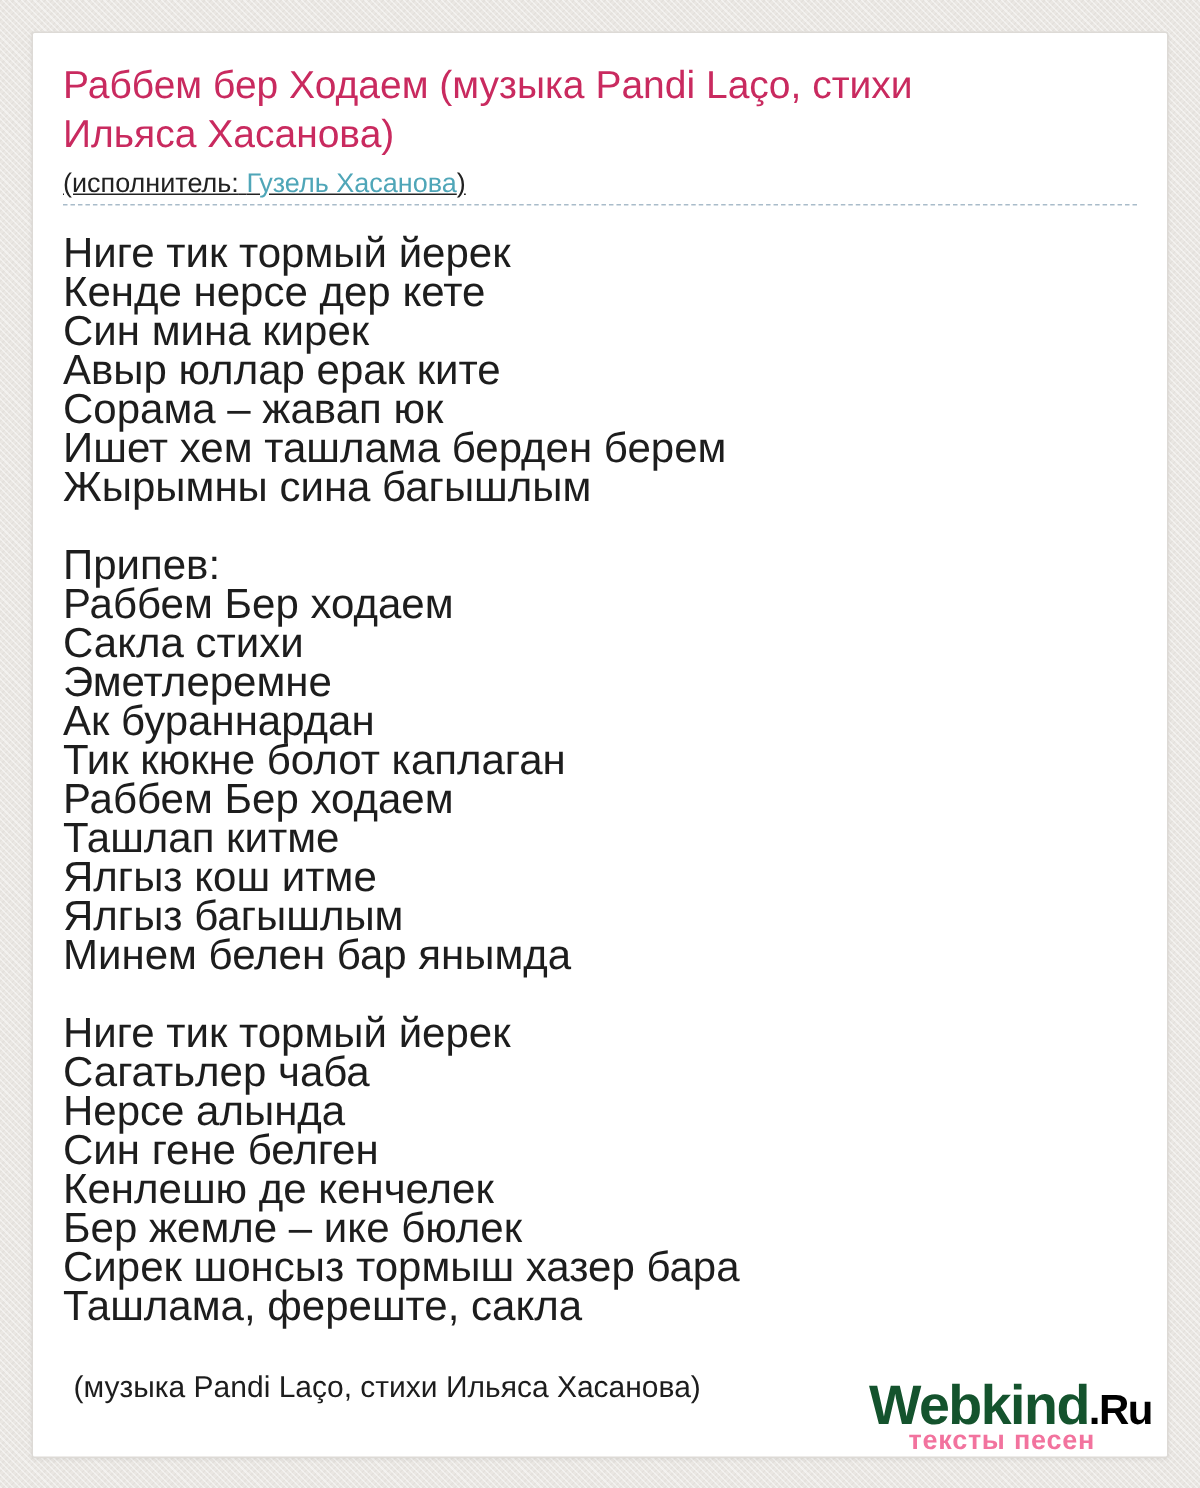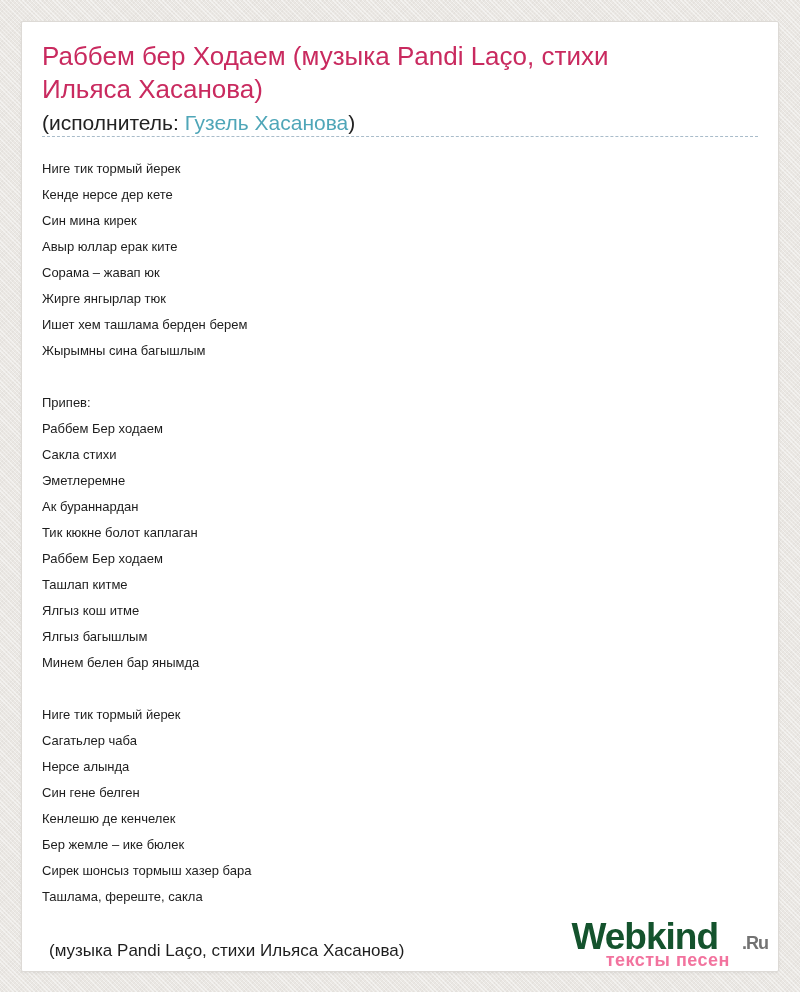--- a/index.html
+++ b/index.html
@@ -34,46 +34,47 @@
     color: #c92a5f;
     font-size: 26px;
     line-height: 33px;
     font-weight: normal;
     letter-spacing: 0;
     padding-right: 60px;
   }
 
   .artist-line {
     margin-top: 6px;
-    font-size: 21px;
+    font-size: 18px;
     line-height: 21px;
     color: #222222;
     padding-bottom: 3px;
     border-bottom: 1px dashed #a9bcca;
+    text-decoration: underline;
   }
 
   .artist-link {
     color: #4fa6b8;
     text-decoration: none;
     cursor: pointer;
   }
 
   .lyrics {
     margin-top: 19px;
-    font-size: 13px;
+    font-size: 28px;
     line-height: 26px;
     color: #1d1d1d;
   }
 
   .stanza { margin-bottom: 26px; }
   .stanza:last-child { margin-bottom: 0; }
 
   .footer-note {
     margin-top: 28px;
-    font-size: 17px;
+    font-size: 20px;
     line-height: 26px;
     color: #1d1d1d;
     padding-left: 7px;
   }
 
   .logo {
     position: absolute;
     right: 10px;
     bottom: 2px;
     text-align: right;
@@ -82,21 +83,21 @@
   }
 
   .logo .wordmark {
     font-weight: bold;
     font-size: 37px;
     letter-spacing: -1px;
     white-space: nowrap;
   }
 
   .logo .brand-main { color: #14532d; }
-  .logo .brand-tld  { color: #737373; font-size: 18px; padding-left: 24px; }
+  .logo .brand-tld  { color: #000000; font-size: 28px; }
 
   .logo .tagline {
     margin-top: -4px;
     padding-right: 38px;
     font-weight: bold;
     font-size: 18px;
     color: #f2739e;
     letter-spacing: 0.5px;
   }
 </style>
@@ -111,21 +112,20 @@
     <a class="artist-link">Гузель Хасанова</a><span>)</span></div>
 
   <div class="lyrics">
 
     <div class="stanza">
       <div>Ниге тик тормый йерек</div>
       <div>Кенде нерсе дер кете</div>
       <div>Син мина кирек</div>
       <div>Авыр юллар ерак ките</div>
       <div>Сорама – жавап юк</div>
-      <div>Жирге янгырлар тюк</div>
       <div>Ишет хем ташлама берден берем</div>
       <div>Жырымны сина багышлым</div>
     </div>
 
     <div class="stanza">
       <div>Припев:</div>
       <div>Раббем Бер ходаем</div>
       <div>Сакла стихи</div>
       <div>Эметлеремне</div>
       <div>Ак бураннардан</div>

